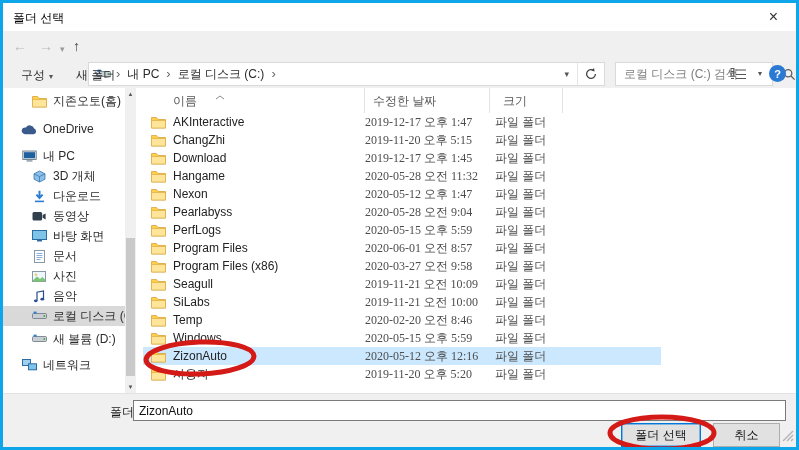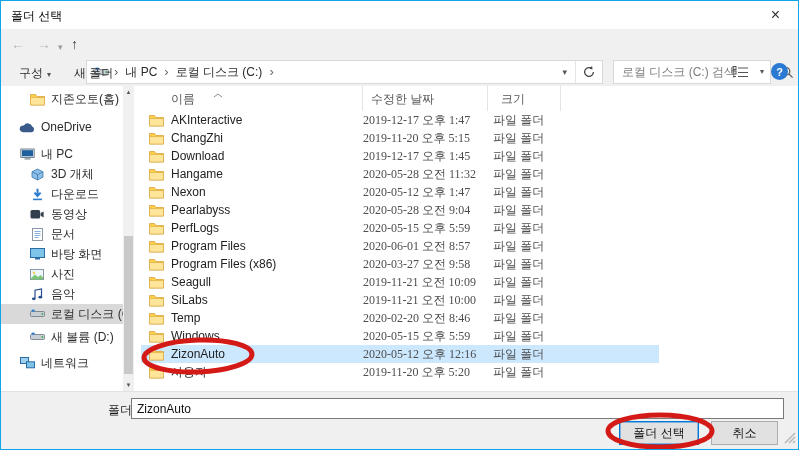--- a/index.html
+++ b/index.html
@@ -1,19 +1,19 @@
 <!DOCTYPE html>
 <html><head>
 <meta charset="utf-8">
 <style>
   * { margin:0; padding:0; box-sizing:border-box; }
   html,body { background:#ffffff; }
   body { font-family:"Liberation Sans","DejaVu Sans",sans-serif; }
   .window { position:relative; width:799px; height:450px; background:#f0f0f0;
-            border:1px solid #0ea5e9; font-size:12px; color:#1a1a1a; overflow:hidden; }
+            border:3px solid #0ea5e9; font-size:12px; color:#1a1a1a; overflow:hidden; }
 
   
   .titlebar { position:absolute; top:0; left:0; right:0; height:28px; background:#fff; }
   .title { position:absolute; left:10px; top:7px; font-size:12px; color:#000; }
   .close-btn { position:absolute; top:0; right:0; width:45px; height:28px; display:flex;
                align-items:center; justify-content:center; font-size:16px; color:#333; }
 
   
   .navrow { position:absolute; top:28px; left:0; right:0; height:30px; }
   .nav-glyph { position:absolute; top:6px; font-size:14px; line-height:18px; }
@@ -224,35 +224,35 @@
     <span class="icon">
             <svg width="14" height="11" viewBox="0 0 14 11">
               <rect x="0.5" y="1" width="9.6" height="8.6" rx="1.5" fill="#32404e"></rect>
               <path d="M10.6 4 13.6 2.4v6L10.6 6.8z" fill="#32404e"></path>
             </svg>
           </span>
     <span class="label">동영상</span>
   </div>
         <div class="side-item lvl2">
     <span class="icon">
+            <svg width="15" height="12" viewBox="0 0 15 12">
+              <rect x="0.5" y="0.5" width="14" height="9" fill="#7ec3e8" stroke="#2c6ca5"></rect>
+              <rect x="5" y="10" width="5" height="1.5" fill="#2c6ca5"></rect>
+            </svg>
+          </span>
+    <span class="label">바탕 화면</span>
+  </div>
+        <div class="side-item lvl2">
+    <span class="icon">
             <svg width="11" height="13" viewBox="0 0 11 13">
               <rect x="0.5" y="0.5" width="10" height="12" fill="#fff" stroke="#8a97a5"></rect>
               <path d="M2.5 3.5h6M2.5 5.5h6M2.5 7.5h6M2.5 9.5h4" stroke="#7ba7d9" stroke-width="0.9"></path>
             </svg>
           </span>
     <span class="label">문서</span>
-  </div>
-        <div class="side-item lvl2">
-    <span class="icon">
-            <svg width="15" height="12" viewBox="0 0 15 12">
-              <rect x="0.5" y="0.5" width="14" height="9" fill="#7ec3e8" stroke="#2c6ca5"></rect>
-              <rect x="5" y="10" width="5" height="1.5" fill="#2c6ca5"></rect>
-            </svg>
-          </span>
-    <span class="label">바탕 화면</span>
   </div>
         <div class="side-item lvl2">
     <span class="icon">
             <svg width="14" height="11" viewBox="0 0 14 11">
               <rect x="0.5" y="0.5" width="13" height="10" fill="#eef7ff" stroke="#8a97a5"></rect>
               <circle cx="4" cy="3.8" r="1.2" fill="#f2c94c"></circle>
               <path d="M1 9.2 5 5.5 8 8l2.5-2L13 8.5v2H1z" fill="#7cc576"></path>
             </svg>
           </span>
     <span class="label">사진</span>

